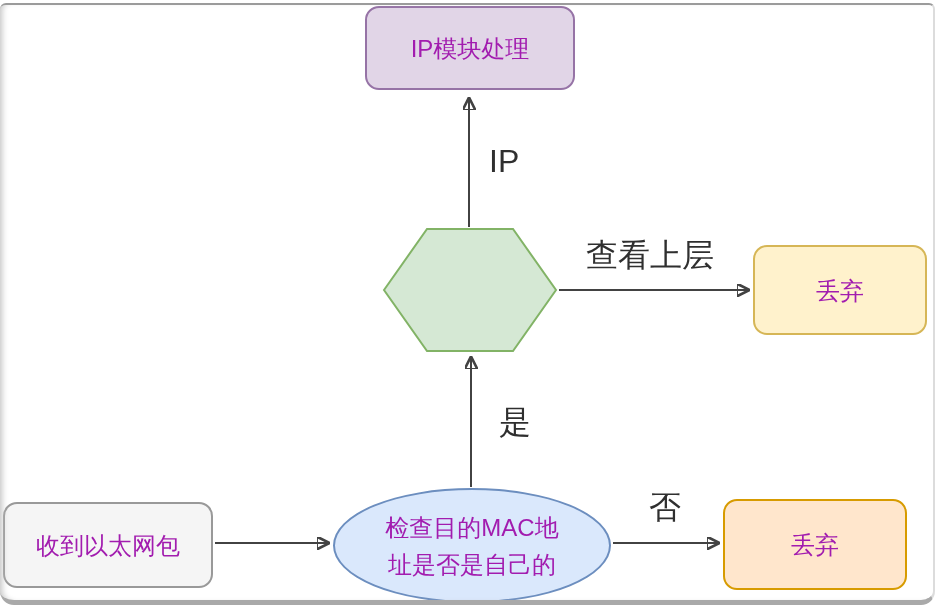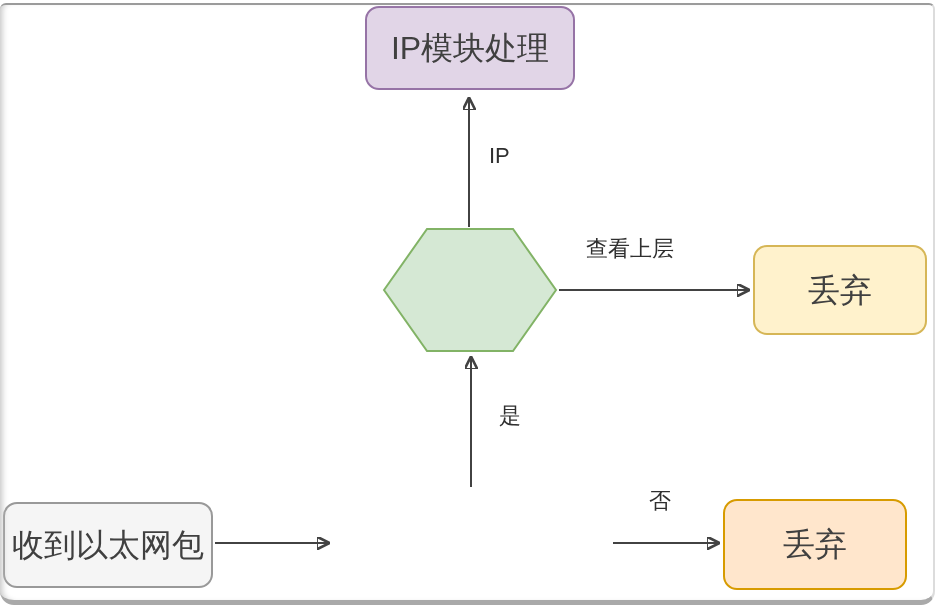--- a/index.html
+++ b/index.html
@@ -38,22 +38,22 @@
     stroke: #424242;
     stroke-width: 2;
     fill: none;
   }
   .node {
     position: absolute;
     display: flex;
     align-items: center;
     justify-content: center;
     text-align: center;
-    color: #404040;
-    font-size: 32px;
+    color: #a21caf;
+    font-size: 24px;
     line-height: 37px;
     white-space: pre-line;
     box-sizing: border-box;
     z-index: 2;
   }
   .rrect { border-radius: 14px; border: 2px solid; }
   #n-ip       { left: 365px; top: 6px;   width: 210px; height: 84px; background: #E1D5E7; border-color: #9673A6; }
   #n-discard-top { left: 753px; top: 245px; width: 174px; height: 90px; background: #FFF2CC; border-color: #D6B656; }
   #n-receive  { left: 3px;   top: 502px; width: 210px; height: 86px; background: #F5F5F5; border-color: #999999; }
   #n-discard-bottom { left: 723px; top: 499px; width: 184px; height: 91px; background: #FFE6CC; border-color: #D79B00; }
@@ -66,21 +66,21 @@
     left: 382px; top: 227px;
     width: 176px; height: 126px;
     z-index: 2;
   }
   #n-protocol-check {
     left: 382px; top: 227px; width: 176px; height: 126px;
     background: transparent; border: none; z-index: 3;
   }
   .edge-label {
     position: absolute;
-    font-size: 22px;
+    font-size: 32px;
     color: #2f2f2f;
     background: #ffffff;
     padding: 0 3px;
     z-index: 4;
     white-space: nowrap;
   }
   #lbl-ip  { left: 486px; top: 143px; }
   #lbl-unrecognized { left: 583px; top: 234px; }
   #lbl-yes { left: 496px; top: 401px; }
   #lbl-no  { left: 646px; top: 486px; }
@@ -113,20 +113,24 @@
 
 
   <div class="node rrect" id="n-discard-top">
     <span>丢弃</span>
   </div>
 
   <div class="node rrect" id="n-receive">
     <span>收到以太网包</span>
   </div>
 
+  <div class="node" id="n-mac-check">
+    <span>检查目的MAC地
+址是否是自己的</span>
+  </div>
 
   <div class="node rrect" id="n-discard-bottom">
     <span>丢弃</span>
   </div>
 
   <div class="edge-label" id="lbl-ip">IP</div>
   <div class="edge-label" id="lbl-unrecognized">查看上层</div>
   <div class="edge-label" id="lbl-yes">是</div>
   <div class="edge-label" id="lbl-no">否</div>
 

